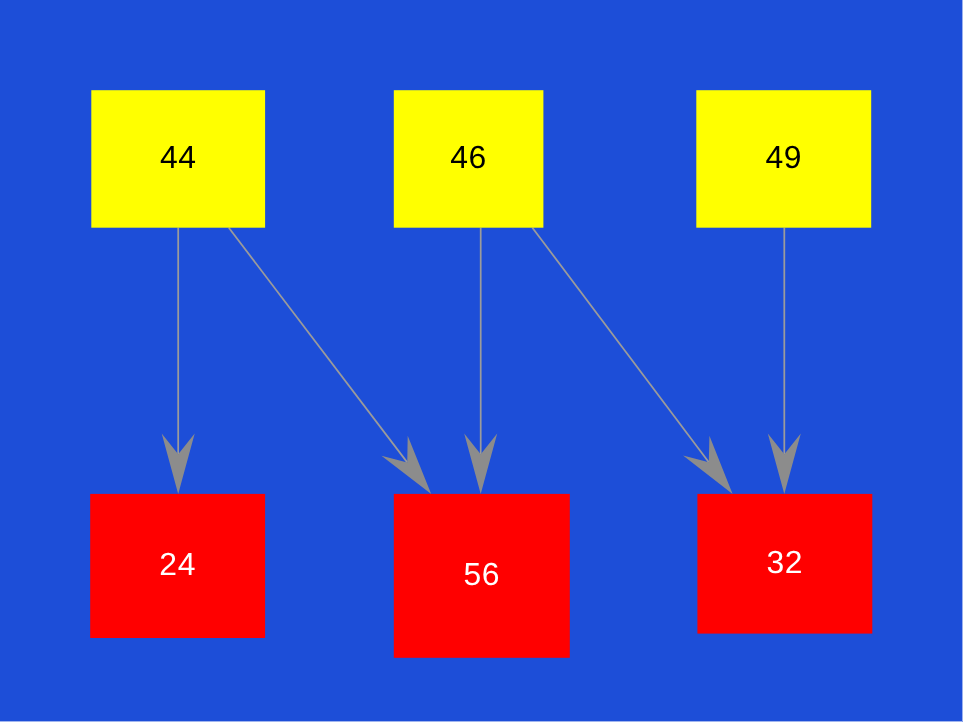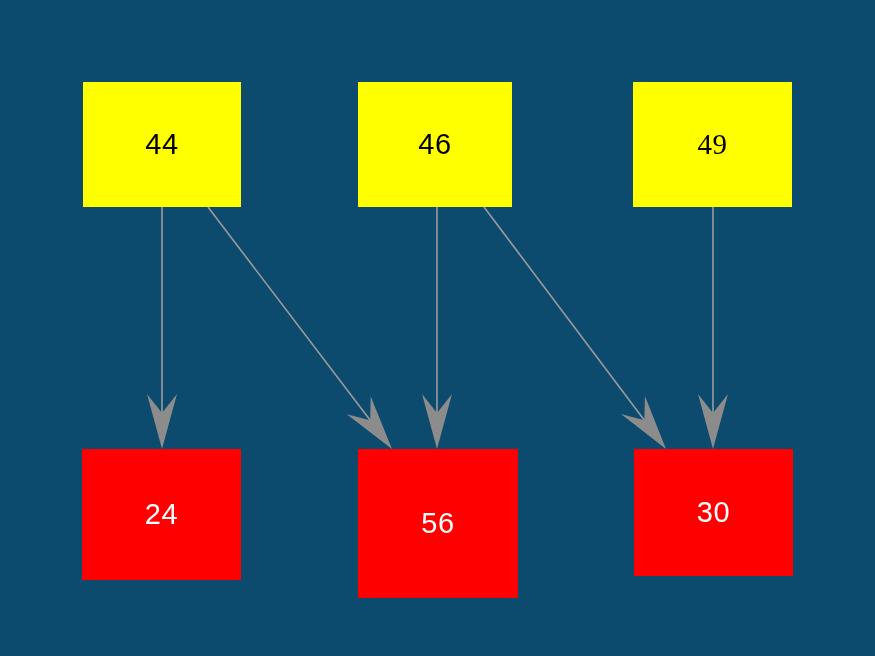--- a/index.html
+++ b/index.html
@@ -32,46 +32,46 @@
   }
   .node-label {
     font-size: 29px;
     line-height: 1;
     letter-spacing: 0.5px;
   }
 </style>
 </head>
 <body>
 
-<div class="canvas" style="background: #0c4a6e;">
+<div class="canvas" style="background: #1d4ed8;">
   <svg class="edges-layer" width="875" height="656" viewBox="0 0 875 656" xmlns="http://www.w3.org/2000/svg">
       <line x1="162" y1="207" x2="162" y2="413" stroke="#9b9b9b" stroke-width="1.6"></line>
       <polygon points="162,449 147,394 162,413 177,394" fill="#8c8c8c"></polygon>
       <line x1="208" y1="207" x2="370.21099785245804" y2="420.342725436385" stroke="#9b9b9b" stroke-width="1.6"></line>
       <polygon points="392,449 346.7707156508602,414.2968036448419 370.21099785245804,420.342725436385 370.651777787206,396.13930185522355" fill="#8c8c8c"></polygon>
       <line x1="437" y1="207" x2="437" y2="413" stroke="#9b9b9b" stroke-width="1.6"></line>
       <polygon points="437,449 422,394 437,413 452,394" fill="#8c8c8c"></polygon>
       <line x1="484" y1="207" x2="644.3619739655916" y2="420.228558789413" stroke="#9b9b9b" stroke-width="1.6"></line>
       <polygon points="666,449 620.9538041652426,414.05947566482894 644.3619739655916,420.228558789413 644.9300051740651,396.02778730282193" fill="#8c8c8c"></polygon>
       <line x1="713" y1="207" x2="713" y2="413" stroke="#9b9b9b" stroke-width="1.6"></line>
       <polygon points="713,449 698,394 713,413 728,394" fill="#8c8c8c"></polygon>
     </svg>
   <div>
       <div class="node" style="left: 83px; top: 82px; width: 158px; height: 125px; background: rgb(255, 255, 0);">
         <span class="node-label" style="color: rgb(0, 0, 0);">44</span>
       </div>
-      <div class="node" style="left: 358px; top: 82px; width: 154px; height: 125px; background: rgb(255, 255, 0);">
+      <div class="node" style="left: 358px; top: 82px; width: 136px; height: 125px; background: rgb(255, 255, 0);">
         <span class="node-label" style="color: rgb(0, 0, 0);">46</span>
       </div>
       <div class="node" style="left: 633px; top: 82px; width: 159px; height: 125px; background: rgb(255, 255, 0);">
-        <span class="node-label" style="color: rgb(0, 0, 0); font-family: Liberation Serif, serif;">49</span>
+        <span class="node-label" style="color: rgb(0, 0, 0);">49</span>
       </div>
       <div class="node" style="left: 82px; top: 449px; width: 159px; height: 131px; background: rgb(255, 0, 0);">
         <span class="node-label" style="color: rgb(255, 255, 255);">24</span>
       </div>
       <div class="node" style="left: 358px; top: 449px; width: 160px; height: 149px; background: rgb(255, 0, 0);">
         <span class="node-label" style="color: rgb(255, 255, 255);">56</span>
       </div>
       <div class="node" style="left: 634px; top: 449px; width: 159px; height: 127px; background: rgb(255, 0, 0);">
-        <span class="node-label" style="color: rgb(255, 255, 255);">30</span>
+        <span class="node-label" style="color: rgb(255, 255, 255);">32</span>
       </div>
     </div>
 </div>
 
 </body></html>

